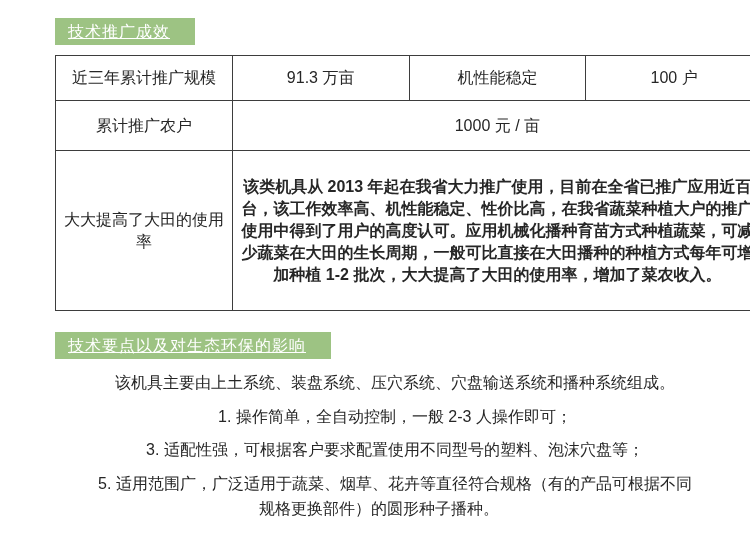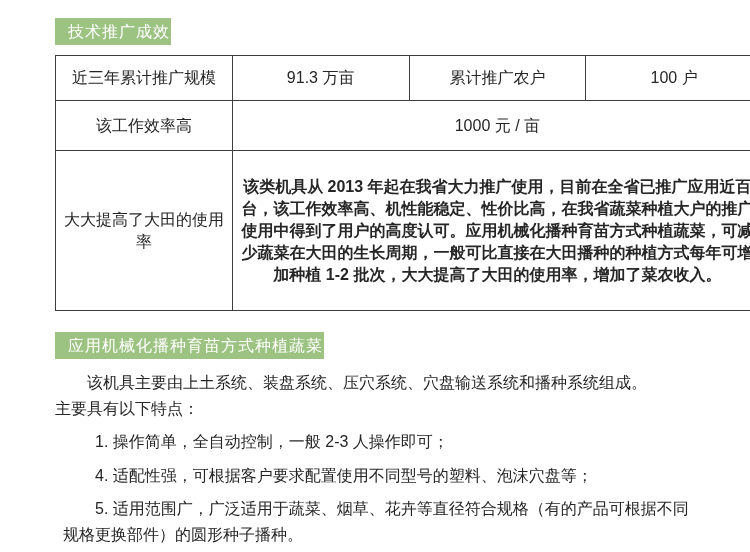--- a/index.html
+++ b/index.html
@@ -19,22 +19,23 @@
     width: 750px;
     height: 552px;
     padding: 18px 47px 0 55px;
   }
   .badge {
     display: inline-block;
     background: #9dc383;
     color: #ffffff;
     font-size: 16px;
     line-height: 18px;
-    padding: 5px 1px 4px 13px;
+    padding: 5px 25px 4px 13px;
     letter-spacing: 1px;
+    text-decoration: underline;
   }
   .badge--second {
     margin-top: 21px;
   }
   table.stats {
     border-collapse: collapse;
     table-layout: fixed;
     width: 708px;
     margin-top: 10px;
     border-radius: 18px;
@@ -55,20 +56,21 @@
     text-justify: inter-ideograph;
     padding: 6px 11px;
     line-height: 25.8px;
     vertical-align: middle;
     font-weight: bold;
   }
   .body-text {
     font-size: 16px;
     line-height: 25.5px;
     margin: 0;
+    text-align: center;
   }
   .intro {
     margin-top: 11px;
     text-indent: 2em;
   }
   .feature-list p {
     margin: 8px;
     text-indent: 2em;
   }
 </style>
@@ -77,40 +79,39 @@
 
 <div class="page">
 
   <div class="badge" style="background: rgb(157, 195, 131);">技术推广成效</div>
 
   <table class="stats">
     <tbody>
         <tr class="row-scale">
       <td>近三年累计推广规模</td>
       <td>91.3 万亩</td>
-      <td>累计推广农户</td>
+      <td>机性能稳定</td>
       <td>100 户</td>
     </tr>
     <tr class="row-benefit">
-      <td>该工作效率高</td>
+      <td>累计推广农户</td>
       <td colspan="3">1000 元 / 亩</td>
     </tr>
     <tr class="row-desc">
       <td>大大提高了大田的使用率</td>
       <td colspan="3" class="desc-cell">该类机具从 2013 年起在我省大力推广使用，目前在全省已推广应用近百台，该工作效率高、机性能稳定、性价比高，在我省蔬菜种植大户的推广使用中得到了用户的高度认可。应用机械化播种育苗方式种植蔬菜，可减少蔬菜在大田的生长周期，一般可比直接在大田播种的种植方式每年可增加种植 1-2 批次，大大提高了大田的使用率，增加了菜农收入。</td>
     </tr>
   </tbody>
     </table>
 
-  <div class="badge badge--second" style="background: rgb(157, 195, 131);">应用机械化播种育苗方式种植蔬菜</div>
+  <div class="badge badge--second" style="background: rgb(157, 195, 131);">技术要点以及对生态环保的影响</div>
 
   <p class="body-text intro">
     <span>该机具主要由上土系统、装盘系统、压穴系统、穴盘输送系统和播种系统组成。</span><br>
-    <span>主要具有以下特点：</span>
   </p>
 
   <div class="feature-list body-text">
     <p>1. 操作简单，全自动控制，一般 2-3 人操作即可；</p>
-    <p>4. 适配性强，可根据客户要求配置使用不同型号的塑料、泡沫穴盘等；</p>
+    <p>3. 适配性强，可根据客户要求配置使用不同型号的塑料、泡沫穴盘等；</p>
     <p>5. 适用范围广，广泛适用于蔬菜、烟草、花卉等直径符合规格（有的产品可根据不同规格更换部件）的圆形种子播种。</p>
   </div>
 
 </div>
 
 </body></html>

